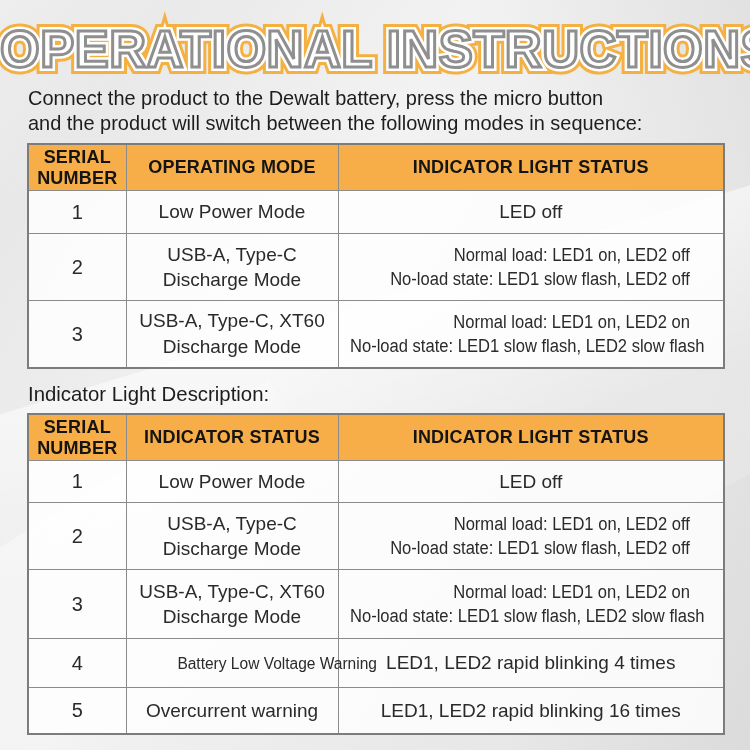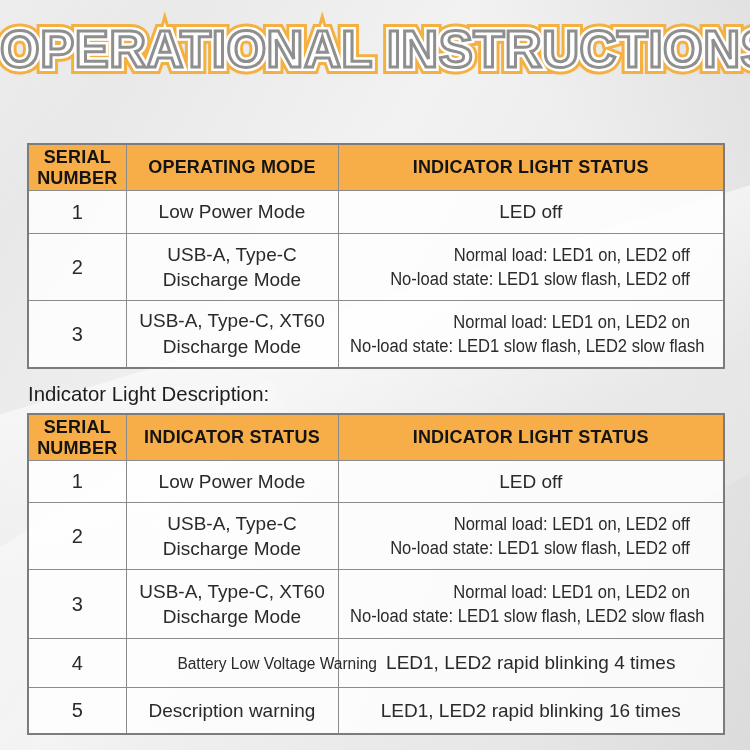--- a/index.html
+++ b/index.html
@@ -131,20 +131,24 @@
   <div class="bg-shape bg-br"></div>
 
   <div class="title-wrap">
     <div class="title-stack">
       <span class="tl tl-orange">OPERATIONAL INSTRUCTIONS</span>
       <span class="tl tl-white">OPERATIONAL INSTRUCTIONS</span>
       <span class="tl tl-top">OPERATIONAL INSTRUCTIONS</span>
     </div>
   </div>
 
+  <div class="intro">
+    <div class="line">Connect the product to the Dewalt battery, press the micro button</div>
+    <div class="line">and the product will switch between the following modes in sequence:</div>
+  </div>
 
   <table id="table1">
     <colgroup>
         <col style="width:98px">
         <col style="width:212px">
         <col style="width:386px">
       </colgroup>
     <tbody>
         <tr class="rh45">
       <th>SERIAL NUMBER</th>
@@ -235,21 +239,21 @@
       <td class="small-text">
             <div class="line">Battery Low Voltage Warning</div>
           </td>
       <td>
             <div class="line">LED1, LED2 rapid blinking 4 times</div>
           </td>
     </tr>
     <tr class="rh46">
       <td class="serial">5</td>
       <td>
-            <div class="line">Description warning</div>
+            <div class="line">Overcurrent warning</div>
           </td>
       <td>
             <div class="line">LED1, LED2 rapid blinking 16 times</div>
           </td>
     </tr>
   </tbody>
     </table>
 
 </div>
 

